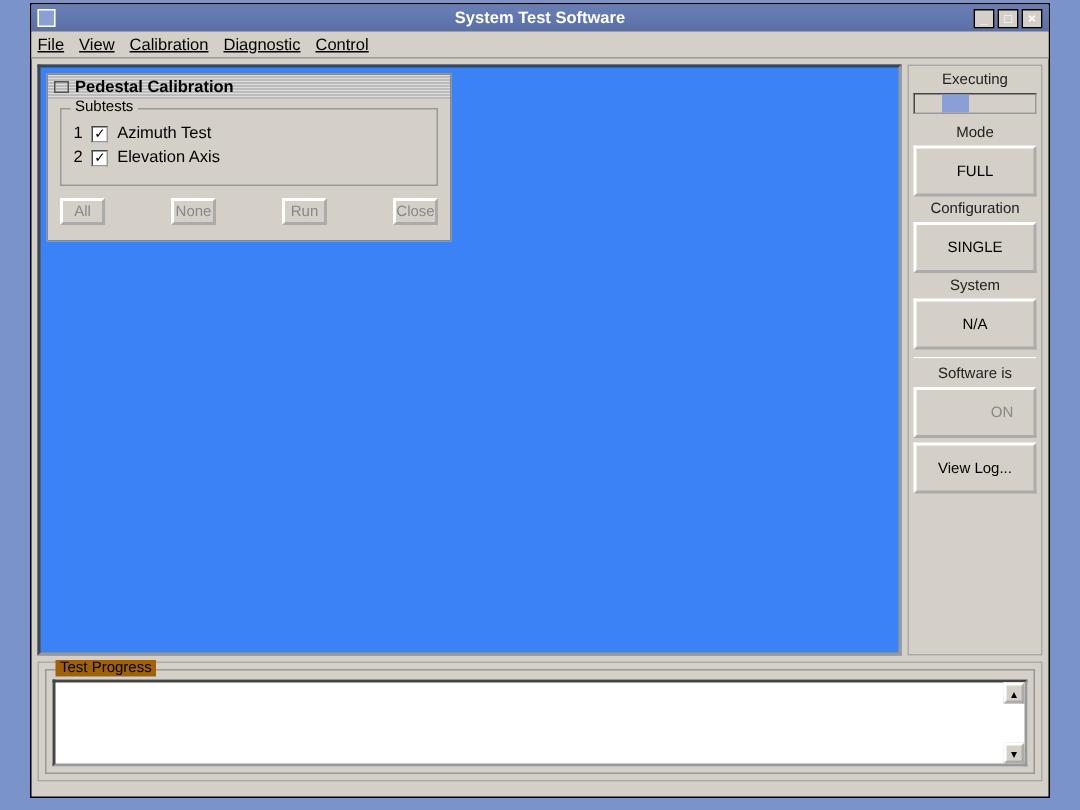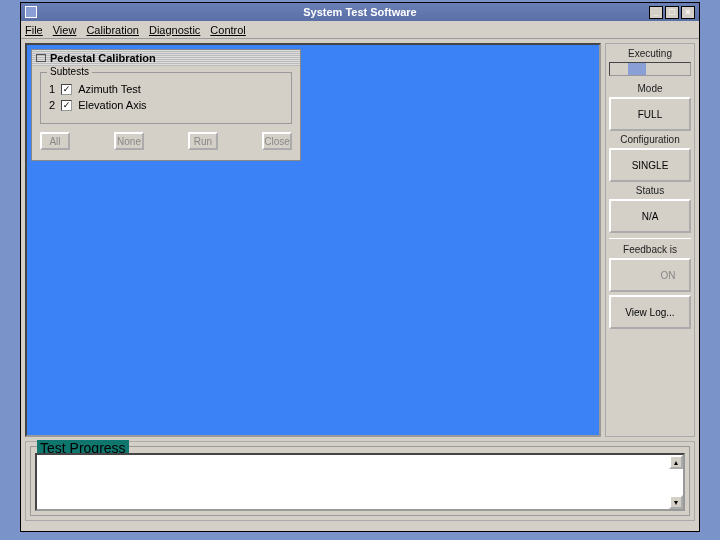--- a/index.html
+++ b/index.html
@@ -25,21 +25,21 @@
   .dialog-title-icon { width: 10px; height: 8px; border: 1px solid #555; margin-right: 4px; }
   .dialog-body { padding: 6px 8px; }
   .fieldset { border: 1px solid #999; margin-bottom: 4px; padding: 6px 8px 8px 8px; position: relative; }
   .fieldset-legend { position: absolute; top: -7px; left: 6px; background: #d4d0c8; padding: 0 3px; font-size: 10px; }
   .subtest-row { display: flex; align-items: center; gap: 6px; margin: 4px 0; font-size: 10px; }
   .checkbox { width: 11px; height: 11px; border: 1px inset #999; background: #fff; display: flex; align-items: center; justify-content: center; font-size: 9px; }
   .dialog-btns { display: flex; justify-content: flex-start; padding: 4px 0; gap: 44px; }
   .dlg-btn { width: 50px; height: 18px; border: 2px outset #fff; background: #d4d0c8; display: flex; align-items: center; justify-content: center; font-size: 10px; color: #888; }
   .bottom-panel { margin: 2px 4px 4px 4px; border: 1px solid #aaa; padding: 4px; height: 80px; position: relative; }
   .bottom-fieldset { border: 1px solid #999; height: 100%; position: relative; }
-  .bottom-legend { position: absolute; top: -7px; left: 6px; background: #0f766e; padding: 0 3px; font-size: 14px; }
+  .bottom-legend { position: absolute; top: -7px; left: 6px; background: #a16207; padding: 0 3px; font-size: 10px; }
   .bottom-text { background: #fff; position: absolute; left: 4px; right: 4px; top: 6px; bottom: 4px; border: 2px inset #999; }
   .scroll-arrow { position: absolute; right: 0; width: 14px; height: 14px; background: #d4d0c8; border: 2px outset #fff; display: flex; align-items: center; justify-content: center; font-size: 8px; }
 </style>
 </head>
 <body>
 
 <div class="window">
   <div class="titlebar">
     <div class="titlebar-icon"></div>
     <span>System Test Software</span>
@@ -88,24 +88,24 @@
     </div>
     <div class="side-panel">
       <div class="side-label">Executing</div>
       <div class="progress-bar">
           <div class="progress-fill"></div>
         </div>
       <div class="side-label">Mode</div>
       <div class="side-btn">FULL</div>
       <div class="side-label">Configuration</div>
       <div class="side-btn">SINGLE</div>
-      <div class="side-label">Status</div>
+      <div class="side-label">System</div>
       <div class="side-btn">N/A</div>
       <div class="divider"></div>
-      <div class="side-label">Feedback is</div>
+      <div class="side-label">Software is</div>
       <div class="side-btn disabled">ON</div>
       <div class="side-btn">View Log...</div>
     </div>
   </div>
   <div class="bottom-panel">
     <div class="bottom-fieldset">
       <div class="bottom-legend">Test Progress</div>
       <div class="bottom-text">
         <div class="scroll-arrow" style="top:0">▴</div>
         <div class="scroll-arrow" style="bottom:0">▾</div>

